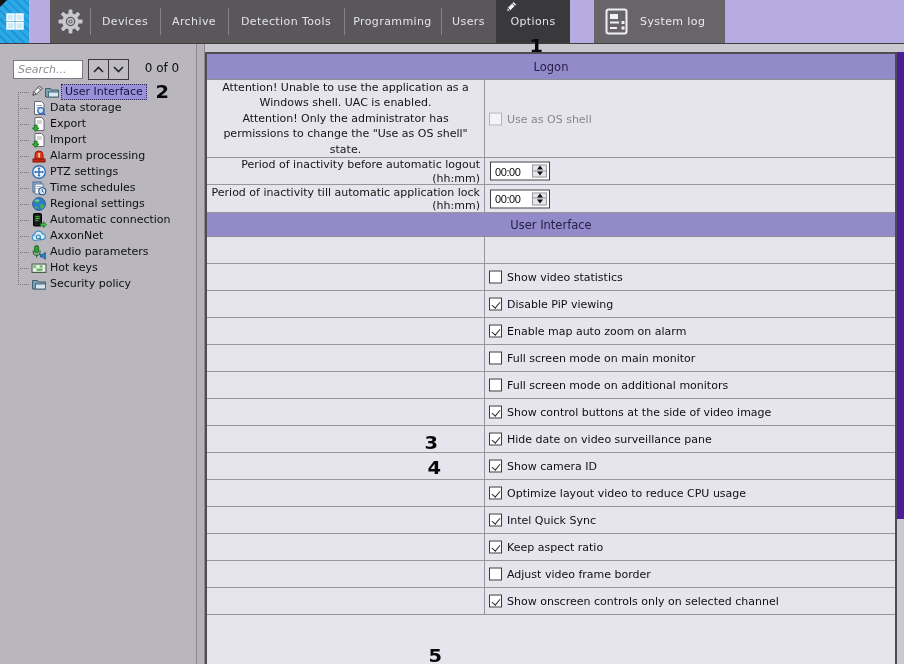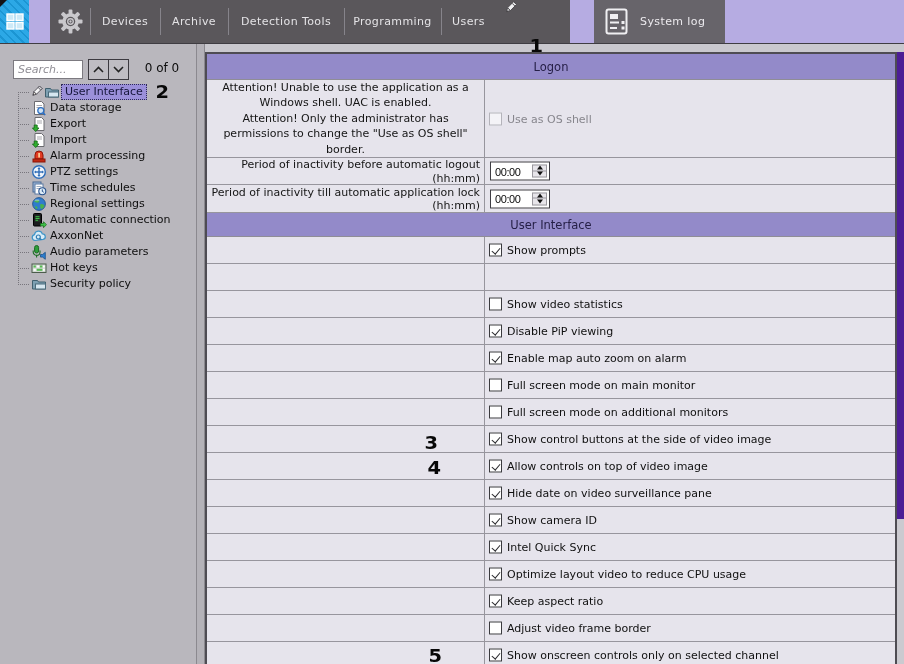--- a/index.html
+++ b/index.html
@@ -138,20 +138,23 @@
       </div>
     <div class="tab" style="left:228px; width:116px;">
       <span>Detection Tools</span>
       </div>
     <div class="tab" style="left:344px; width:97px;">
       <span>Programming</span>
       </div>
     <div class="tab" style="left:441px; width:55px;">
       <span>Users</span>
       </div>
+    <div class="tab" id="tab-options" style="left:496px; width:74px;">
+      <span>Options</span>
+      </div>
 
     <div class="tab-sep" style="left:90px;"></div>
     <div class="tab-sep" style="left:160px;"></div>
     <div class="tab-sep" style="left:228px;"></div>
     <div class="tab-sep" style="left:344px;"></div>
     <div class="tab-sep" style="left:441px;"></div>
 
     <div id="pencil-options">
       <svg width="15" height="15" viewBox="0 0 15 15">
         <g transform="rotate(45 7.5 7.5)">
@@ -348,21 +351,21 @@
         <span>Logon</span>
       </div>
 
       <div class="trow" style="height:78px;">
         <div class="cell-l">
           <div id="attention-text">
             <span>Attention! Unable to use the application as a</span>
             <span>Windows shell. UAC is enabled.</span>
             <span>Attention! Only the administrator has</span>
             <span>permissions to change the "Use as OS shell"</span>
-            <span>border.</span>
+            <span>state.</span>
           </div>
         </div>
         <div class="cell-r">
           <div class="check-line">
             <div class="checkbox disabled"></div>
             <span class="check-label disabled">Use as OS shell</span>
           </div>
         </div>
       </div>
 
@@ -410,29 +413,20 @@
         </div>
       </div>
 
       <div class="sec-header" style="height:24px;">
         <span>User Interface</span>
       </div>
 
       <div id="ui-rows">
           <div class="trow" style="height: 27px;">
             <div class="cell-l"></div>
-            <div class="cell-r">
-              <div class="check-line">
-                <div class="checkbox checked"></div>
-                <span class="check-label">Show prompts</span>
-              </div>
-            </div>
-          </div>
-          <div class="trow" style="height: 27px;">
-            <div class="cell-l"></div>
           </div>
           <div class="trow" style="height: 27px;">
             <div class="cell-l"></div>
             <div class="cell-r">
               <div class="check-line">
                 <div class="checkbox"></div>
                 <span class="check-label">Show video statistics</span>
               </div>
             </div>
           </div>
@@ -479,57 +473,48 @@
                 <div class="checkbox checked"></div>
                 <span class="check-label">Show control buttons at the side of video image</span>
               </div>
             </div>
           </div>
           <div class="trow" style="height: 27px;">
             <div class="cell-l"></div>
             <div class="cell-r">
               <div class="check-line">
                 <div class="checkbox checked"></div>
-                <span class="check-label">Allow controls on top of video image</span>
-              </div>
-            </div>
-          </div>
-          <div class="trow" style="height: 27px;">
-            <div class="cell-l"></div>
-            <div class="cell-r">
-              <div class="check-line">
-                <div class="checkbox checked"></div>
                 <span class="check-label">Hide date on video surveillance pane</span>
               </div>
             </div>
           </div>
           <div class="trow" style="height: 27px;">
             <div class="cell-l"></div>
             <div class="cell-r">
               <div class="check-line">
                 <div class="checkbox checked"></div>
                 <span class="check-label">Show camera ID</span>
               </div>
             </div>
           </div>
           <div class="trow" style="height: 27px;">
             <div class="cell-l"></div>
             <div class="cell-r">
               <div class="check-line">
                 <div class="checkbox checked"></div>
+                <span class="check-label">Optimize layout video to reduce CPU usage</span>
+              </div>
+            </div>
+          </div>
+          <div class="trow" style="height: 27px;">
+            <div class="cell-l"></div>
+            <div class="cell-r">
+              <div class="check-line">
+                <div class="checkbox checked"></div>
                 <span class="check-label">Intel Quick Sync</span>
-              </div>
-            </div>
-          </div>
-          <div class="trow" style="height: 27px;">
-            <div class="cell-l"></div>
-            <div class="cell-r">
-              <div class="check-line">
-                <div class="checkbox checked"></div>
-                <span class="check-label">Optimize layout video to reduce CPU usage</span>
               </div>
             </div>
           </div>
           <div class="trow" style="height: 27px;">
             <div class="cell-l"></div>
             <div class="cell-r">
               <div class="check-line">
                 <div class="checkbox checked"></div>
                 <span class="check-label">Keep aspect ratio</span>
               </div>

